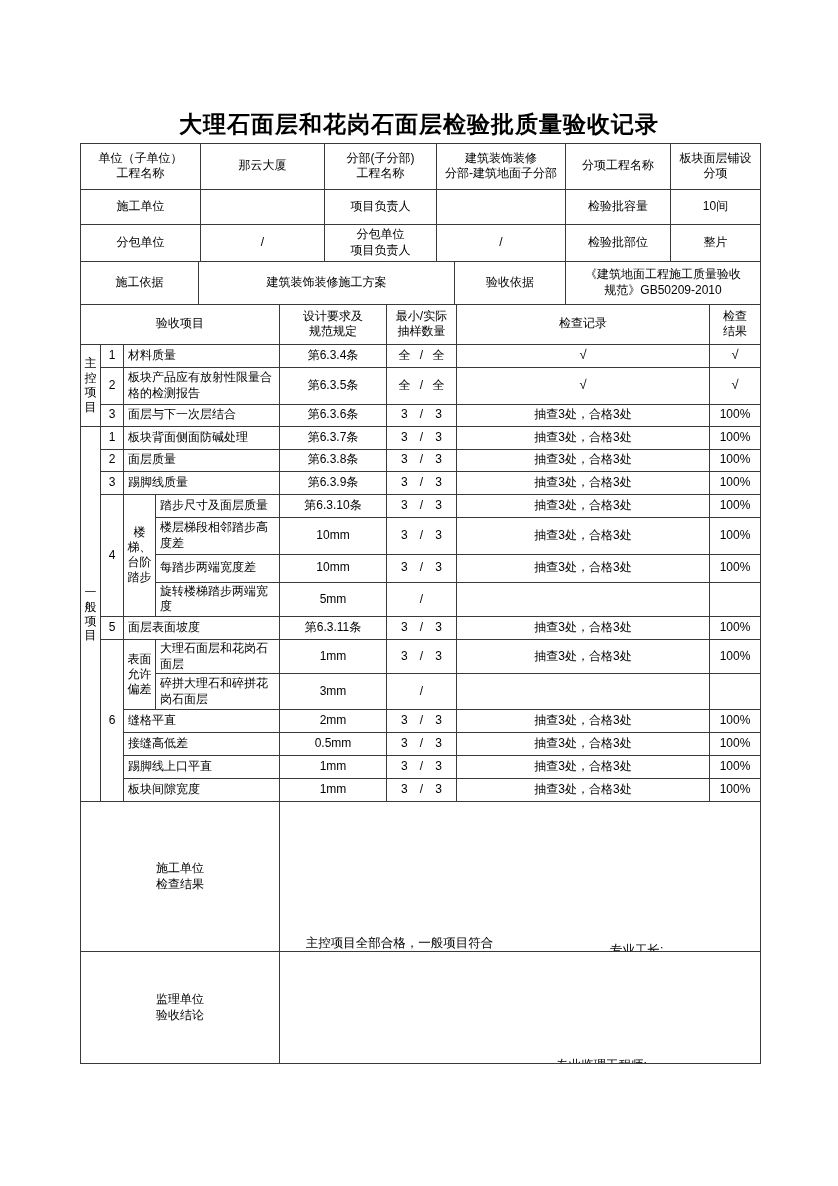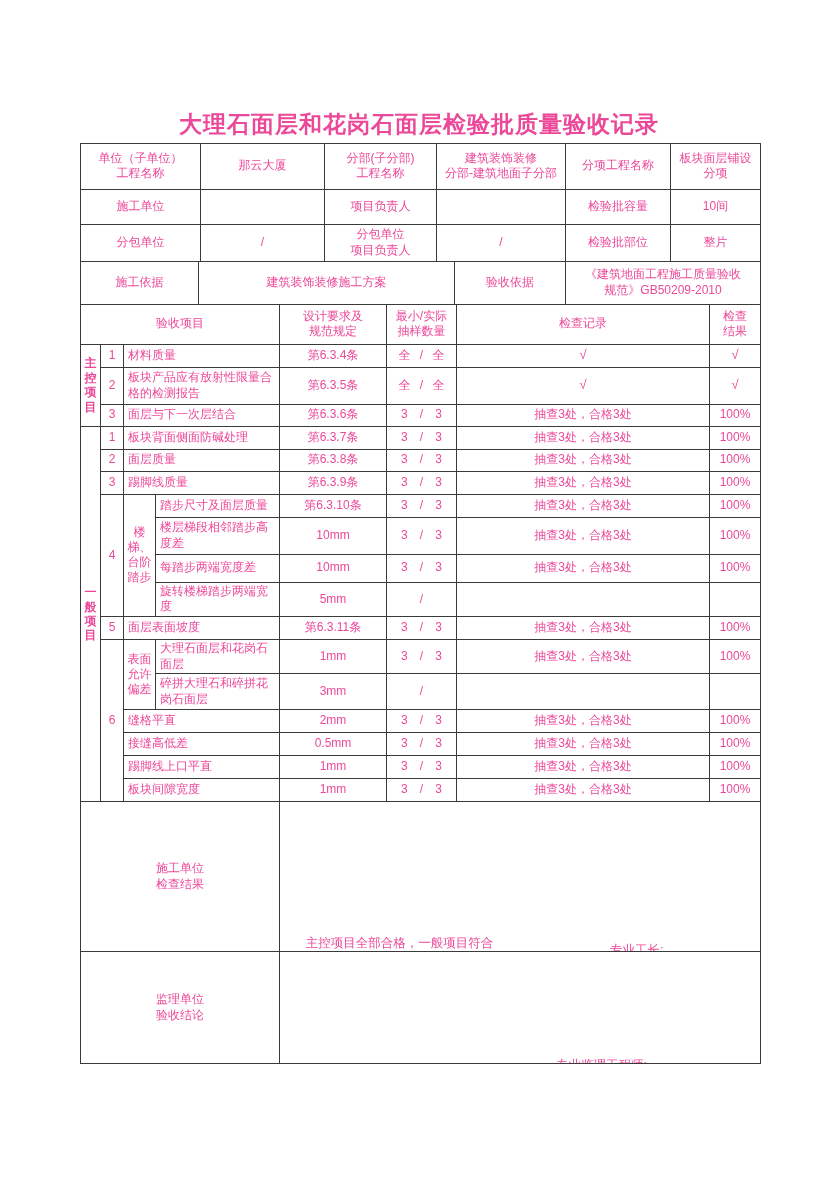--- a/index.html
+++ b/index.html
@@ -1,30 +1,30 @@
 <!DOCTYPE html>
 <html><head>
 <meta charset="utf-8">
 <style>
   html,body{margin:0;padding:0;background:#fff;}
   .page{position:relative;width:838px;height:1186px;background:#fff;overflow:hidden;
-        font-family:"Liberation Sans",sans-serif;color:#ec4899;}
+        font-family:"Liberation Sans",sans-serif;color:#000000;}
   .doc-title{padding-top:110px;text-align:center;font-size:23px;font-weight:bold;
              letter-spacing:1px;line-height:1.25;}
   .code-line{margin-top:7px;width:680px;margin-left:80px;text-align:right;
              padding-right:0;font-size:13px;height:22px;box-sizing:border-box;}
   .code-line .inner{margin-right:50px;display:inline-block;}
   .code-num{display:inline-block;min-width:46px;border-bottom:1px solid #222;
             text-align:left;padding-left:2px;margin-left:4px;}
   table{border-collapse:collapse;table-layout:fixed;width:680px;margin-left:80px;margin-top:-1px;}
   td{border:1px solid #3a3a3a;font-size:12px;text-align:center;vertical-align:middle;
      padding:1px 2px;box-sizing:border-box;line-height:1.3;overflow:hidden;}
   .pre{white-space:pre-line;}
   .lft{text-align:left;padding-left:4px;}
-  .vcat{padding:0 3px;line-height:1.2;word-break:break-all;font-size:12px;font-weight:bold;}
+  .vcat{padding:0 3px;line-height:1.2;word-break:break-all;font-size:12px;}
   .vgroup{padding:8px 3px;line-height:1.25;word-break:break-all;}
   .samp{display:flex;justify-content:space-evenly;align-items:center;width:100%;}
   .check{font-size:13px;}
   .relbox{position:relative;width:100%;height:100%;}
   .abs{position:absolute;font-size:12.5px;}
   .concl{text-align:center;line-height:1.6;}
 </style>
 </head>
 <body>
 

